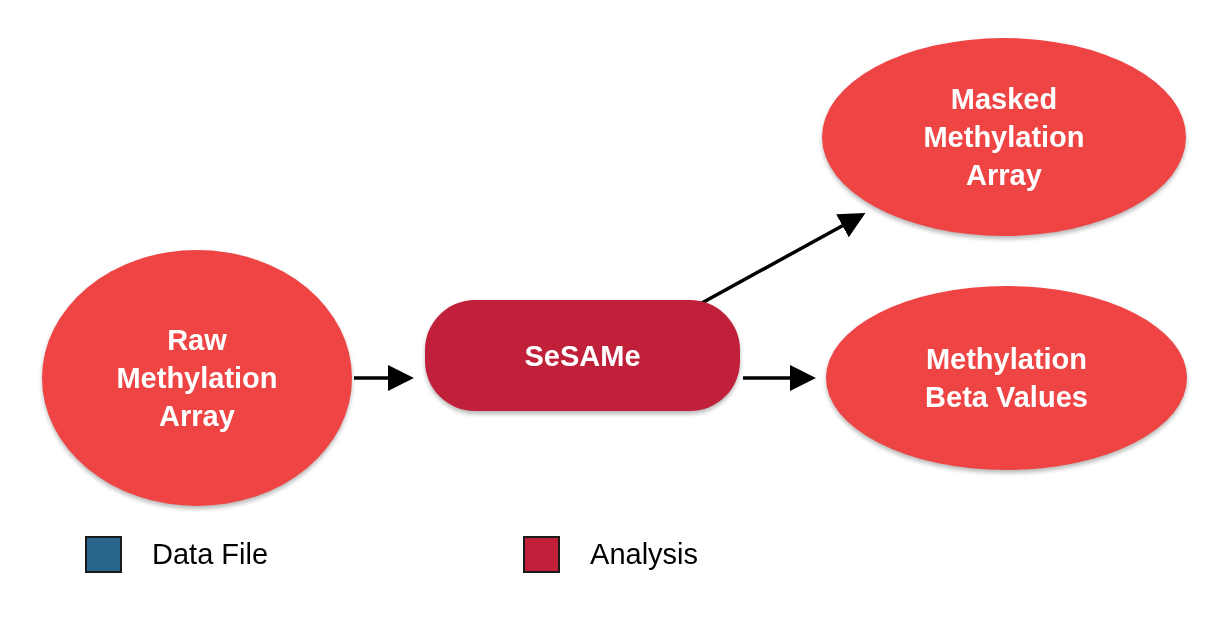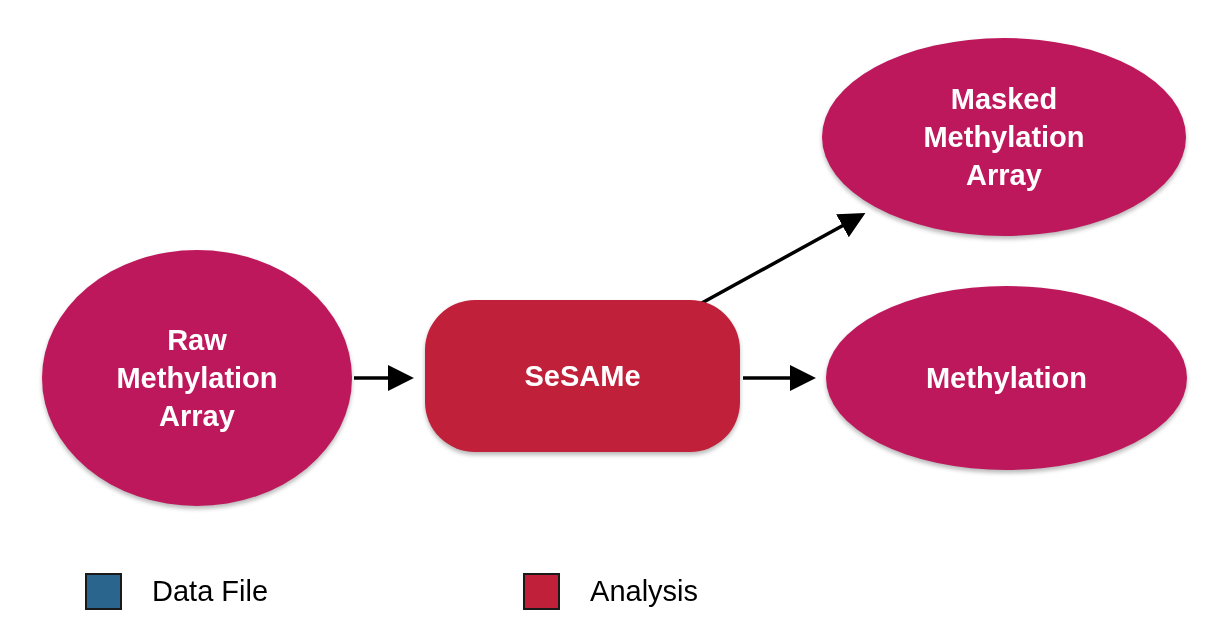--- a/index.html
+++ b/index.html
@@ -34,45 +34,44 @@
     justify-content: center;
     text-align: center;
     color: #ffffff;
     font-weight: bold;
     font-size: 29px;
     line-height: 38px;
   }
   .node .node-label span { display: block; }
   .ellipse { border-radius: 50%; }
   .data-node {
-    background: #be185d;
+    background: #ef4444;
     box-shadow: 0 3px 4px rgba(0,0,0,0.28);
   }
   .analysis-node {
     background: #C02039;
     border-radius: 50px;
     box-shadow: 0 3px 4px rgba(0,0,0,0.28);
   }
   .node-raw    { left: 42px;  top: 250px; width: 310px; height: 256px; justify-content: center; }
-  .node-pipe   { left: 425px; top: 300px; width: 315px; height: 152px; }
+  .node-pipe   { left: 425px; top: 300px; width: 315px; height: 111px; }
   .node-masked { left: 822px; top: 38px;  width: 364px; height: 198px; }
   .node-beta   { left: 826px; top: 286px; width: 361px; height: 184px; }
 
   .legend {
     position: absolute;
     left: 85px;
     top: 536px;
     display: flex;
     align-items: center;
     gap: 0;
   }
   .legend-item {
     display: flex;
     align-items: center;
-    margin-top: 37px;
   }
   .legend-item + .legend-item { margin-left: 215px; padding-left: 40px; }
   .swatch {
     width: 37px;
     height: 37px;
     display: inline-block;
     border: 2px solid #1a1a1a;
     box-sizing: border-box;
   }
   .swatch-data { background: #29658C; }
@@ -118,20 +117,21 @@
     <div class="node-label">
       <span>Masked</span>
       <span>Methylation</span>
       <span>Array</span>
     </div>
   </div>
 
   <div class="node ellipse data-node node-beta">
     <div class="node-label">
       <span>Methylation</span>
+      <span>Beta Values</span>
     </div>
   </div>
 
   <div class="legend">
     <div class="legend-item">
       <span class="swatch swatch-data"></span>
       <span class="legend-label">Data File</span>
     </div>
     <div class="legend-item">
       <span class="swatch swatch-analysis"></span>

